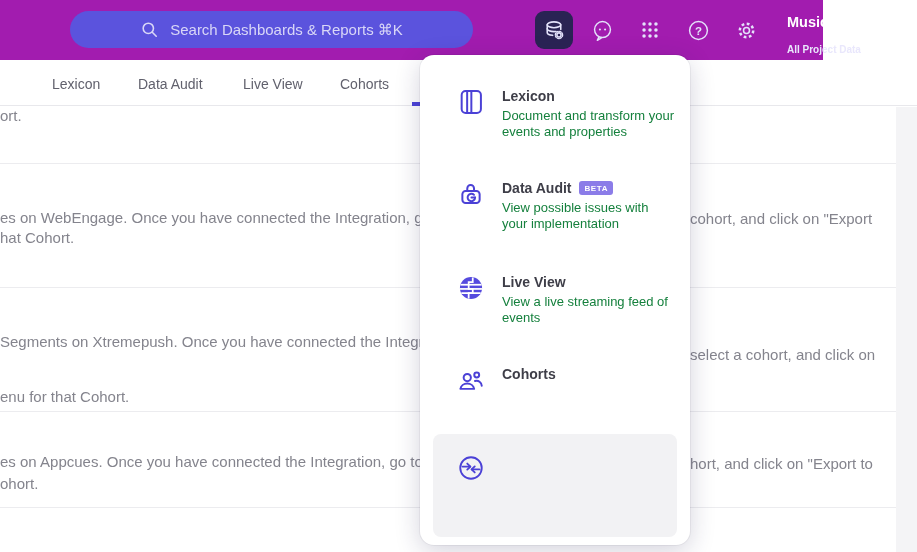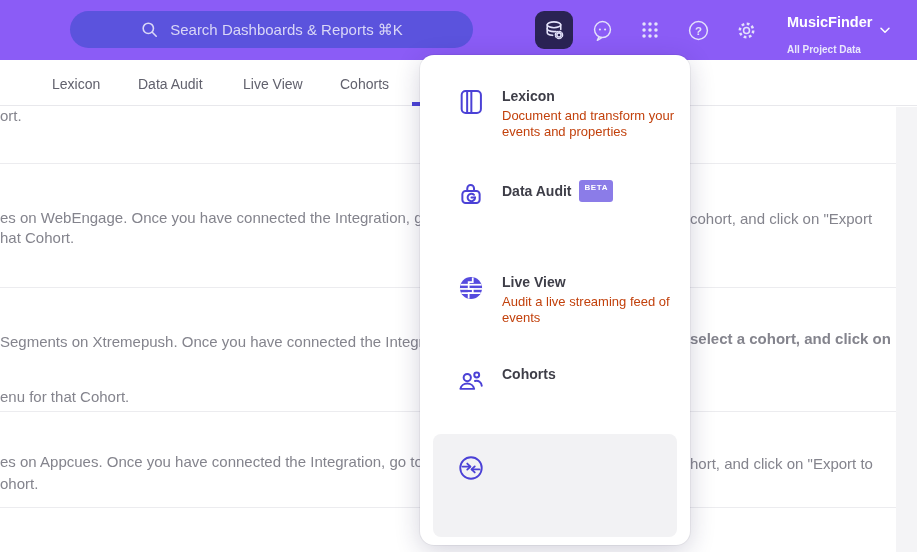--- a/index.html
+++ b/index.html
@@ -1,20 +1,20 @@
 <!DOCTYPE html>
 <html><head>
 <meta charset="utf-8">
 <style>
   * { margin:0; padding:0; box-sizing:border-box; }
   html,body { width:917px; height:552px; overflow:hidden; background:#fff;
     font-family:"Liberation Sans", sans-serif; }
 
   
-  .topbar { position:absolute; left:0; top:0; width:917px; height:60px; background:#8b5cf6; }
+  .topbar { position:absolute; left:0; top:0; width:823px; height:60px; background:#a21caf; }
   .search-pill { position:absolute; left:70px; top:11px; width:403px; height:37px;
     border-radius:19px; background:#5b53dd; display:flex; align-items:center;
     justify-content:center; gap:11px; color:#d9d7f7; font-size:15px; cursor:text; }
   .icon-btn { position:absolute; top:11px; width:38px; height:38px; border-radius:9px;
     display:flex; align-items:center; justify-content:center; }
   .icon-btn.active { background:#2a2354; }
   .proj { position:absolute; left:787px; top:14px; color:#fff; line-height:1.15; cursor:pointer; }
   .proj .name { font-size:14.5px; font-weight:700; }
   .proj .sub  { font-size:10px; font-weight:600; color:#e9e7fc; margin-top:13px; }
   .chev { position:absolute; left:877px; top:22px; }
@@ -33,23 +33,23 @@
 
   
   .dropdown { position:absolute; left:420px; top:55px; width:270px; height:490px;
     background:#fff; border-radius:14px;
     box-shadow:0 6px 26px rgba(35,32,80,.20), 0 0 0 1px rgba(20,20,40,.05); z-index:10; }
   .menu-item { position:absolute; left:13px; width:244px; display:flex; align-items:flex-start; cursor:pointer; }
   .menu-item .icn { width:28px; margin-left:24px; flex:0 0 28px; }
   .menu-item .txt { margin-left:17px; }
   .mi-title-row { display:flex; align-items:center; gap:8px; }
   .mi-title { font-size:14px; font-weight:700; color:#3e3e48; }
-  .mi-desc { font-size:13px; line-height:16px; color:#c2410c; margin-top:4px; max-width:180px; }
+  .mi-desc { font-size:13px; line-height:16px; color:#15803d; margin-top:4px; max-width:180px; }
   .badge { background:#8b7ce8; color:#fff; font-size:8px; font-weight:700;
-    letter-spacing:.6px; padding:3px 5px 10px; border-radius:3px; }
+    letter-spacing:.6px; padding:3px 5px 2px; border-radius:3px; }
   .menu-item.highlight { background:#f2f2f4; border-radius:8px; height:103px; padding-top:20px; }
   svg { display:block; }
 </style>
 </head>
 <body>
 
 <div class="topbar">
 
   <div class="search-pill">
     <span>
@@ -144,21 +144,21 @@
 <div class="divider" style="top:411px;"></div>
 <div class="divider" style="top:507px;"></div>
 
 <span class="frag" style="left:0; top:107px;">ort.</span>
 
 <span class="frag" style="left:0; top:209px;">es on WebEngage. Once you have connected the Integration, go to the</span>
 <span class="frag" style="left:690px; top:210px;">cohort, and click on "Export</span>
 <span class="frag" style="left:0; top:229px;">hat Cohort.</span>
 
 <span class="frag" style="left:0; top:333px;">Segments on Xtremepush. Once you have connected the Integration,</span>
-<span class="frag" style="left:690px; top:330px;font-weight:bold;">select a cohort, and click on</span>
+<span class="frag" style="left:690px; top:346px;">select a cohort, and click on</span>
 <span class="frag" style="left:0; top:352px;margin-top:36px;">enu for that Cohort.</span>
 
 <span class="frag" style="left:0; top:453px;">es on Appcues. Once you have connected the Integration, go to the M</span>
 <span class="frag" style="left:690px; top:455px;">hort, and click on "Export to</span>
 <span class="frag" style="left:0; top:475px;">ohort.</span>
 
 <div class="dropdown">
 
   <div class="menu-item" style="top:33px;">
     <span class="icn">
@@ -183,40 +183,41 @@
         <rect x="4.6" y="9.4" width="14.8" height="10.4" rx="2.8"></rect>
         <path d="M15.5 15 a3.2 3.2 0 1 1 -0.9 -2.3"></path>
         <path d="M15.5 15 h-3.1"></path>
       </svg>
     </span>
     <span class="txt">
       <span class="mi-title-row">
         <span class="mi-title">Data Audit</span>
         <span class="badge">BETA</span>
       </span>
+      <div class="mi-desc">View possible issues with your implementation</div>
     </span>
   </div>
 
   <div class="menu-item" style="top:219px;">
     <span class="icn">
       <svg width="28" height="28" viewBox="0 0 24 24">
         <circle cx="12" cy="12" r="9.5" fill="#554ade"></circle>
         <g fill="none" stroke="#fff" stroke-width="1.5">
           <path d="M3 9.2 H21"></path>
             <path d="M2.6 12.8 H21.4"></path>
             <path d="M3.7 16.4 H20.3"></path>
           <path d="M13.5 2.9 V7 H10 v5.8 h3.5 v3.6 H10 V21"></path>
         </g>
       </svg>
     </span>
     <span class="txt">
       <span class="mi-title-row">
         <span class="mi-title">Live View</span>
       </span>
-      <div class="mi-desc">Audit a live streaming feed of events</div>
+      <div class="mi-desc">View a live streaming feed of events</div>
     </span>
   </div>
 
   <div class="menu-item" style="top:311px;">
     <span class="icn">
       <svg width="28" height="28" viewBox="0 0 24 24" fill="none" stroke="#4b41d6" stroke-width="1.7" stroke-linecap="round" stroke-linejoin="round">
         <circle cx="8.8" cy="9.9" r="3.1"></circle>
         <path d="M2.9 19.6 a6 5.5 0 0 1 11.8 0 Z"></path>
         <circle cx="16.9" cy="7.7" r="2.1"></circle>
         <path d="M15.4 12.9 a4.4 4.4 0 0 1 5.8 4.1"></path>

